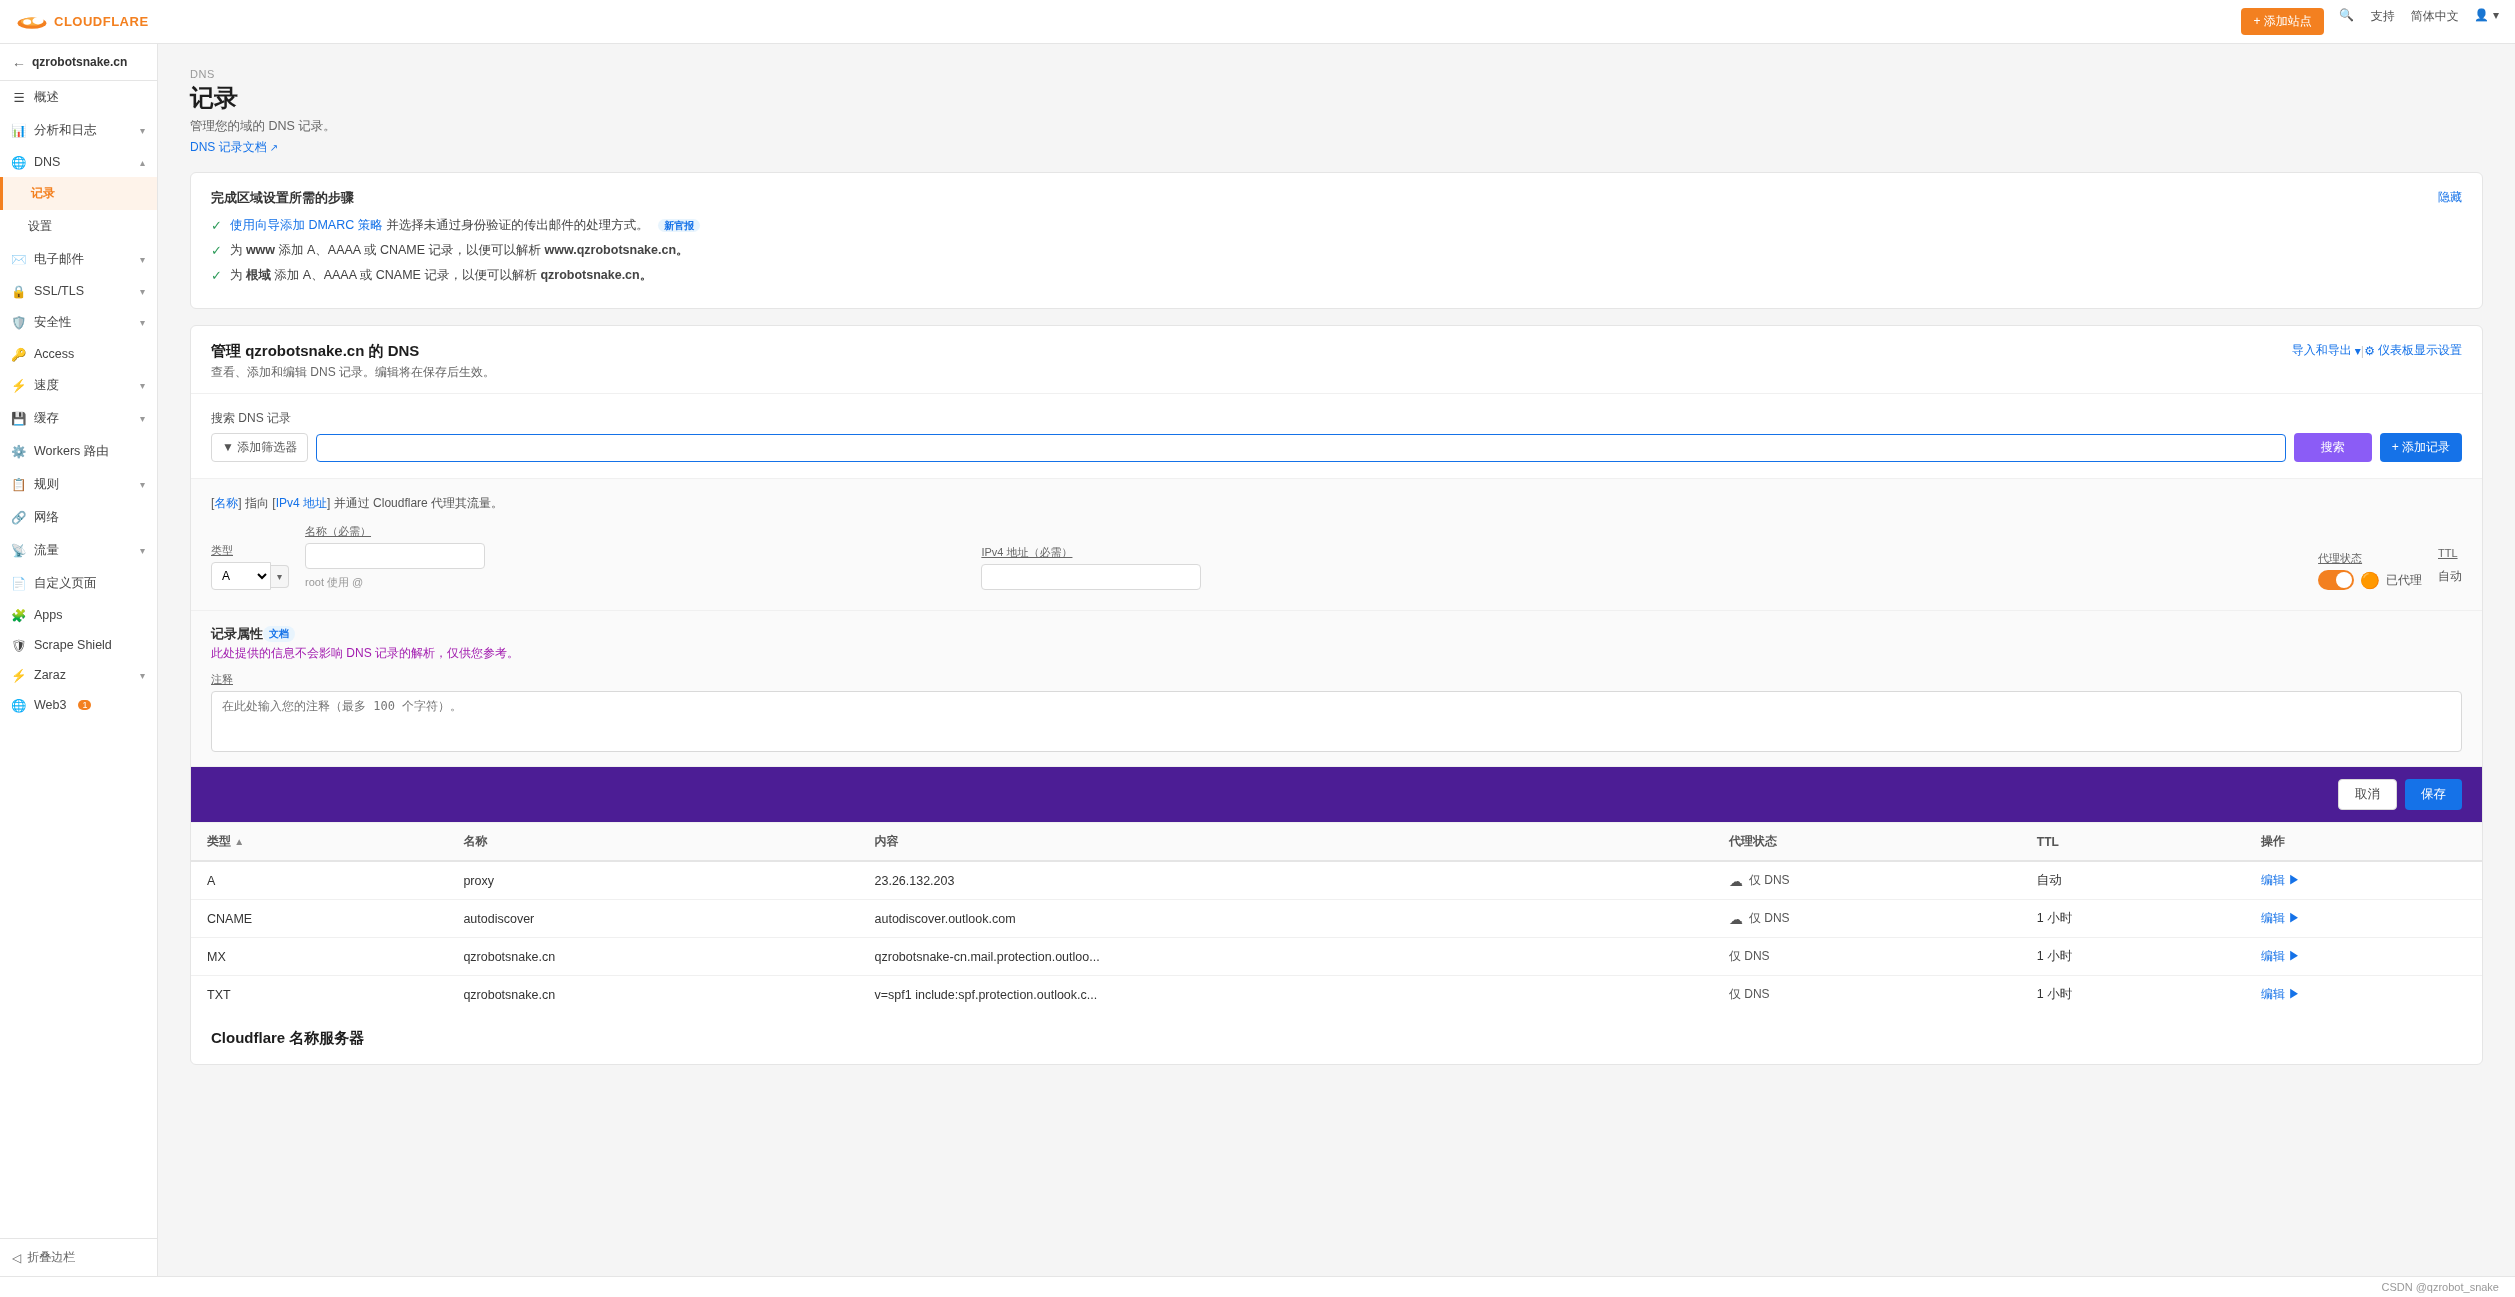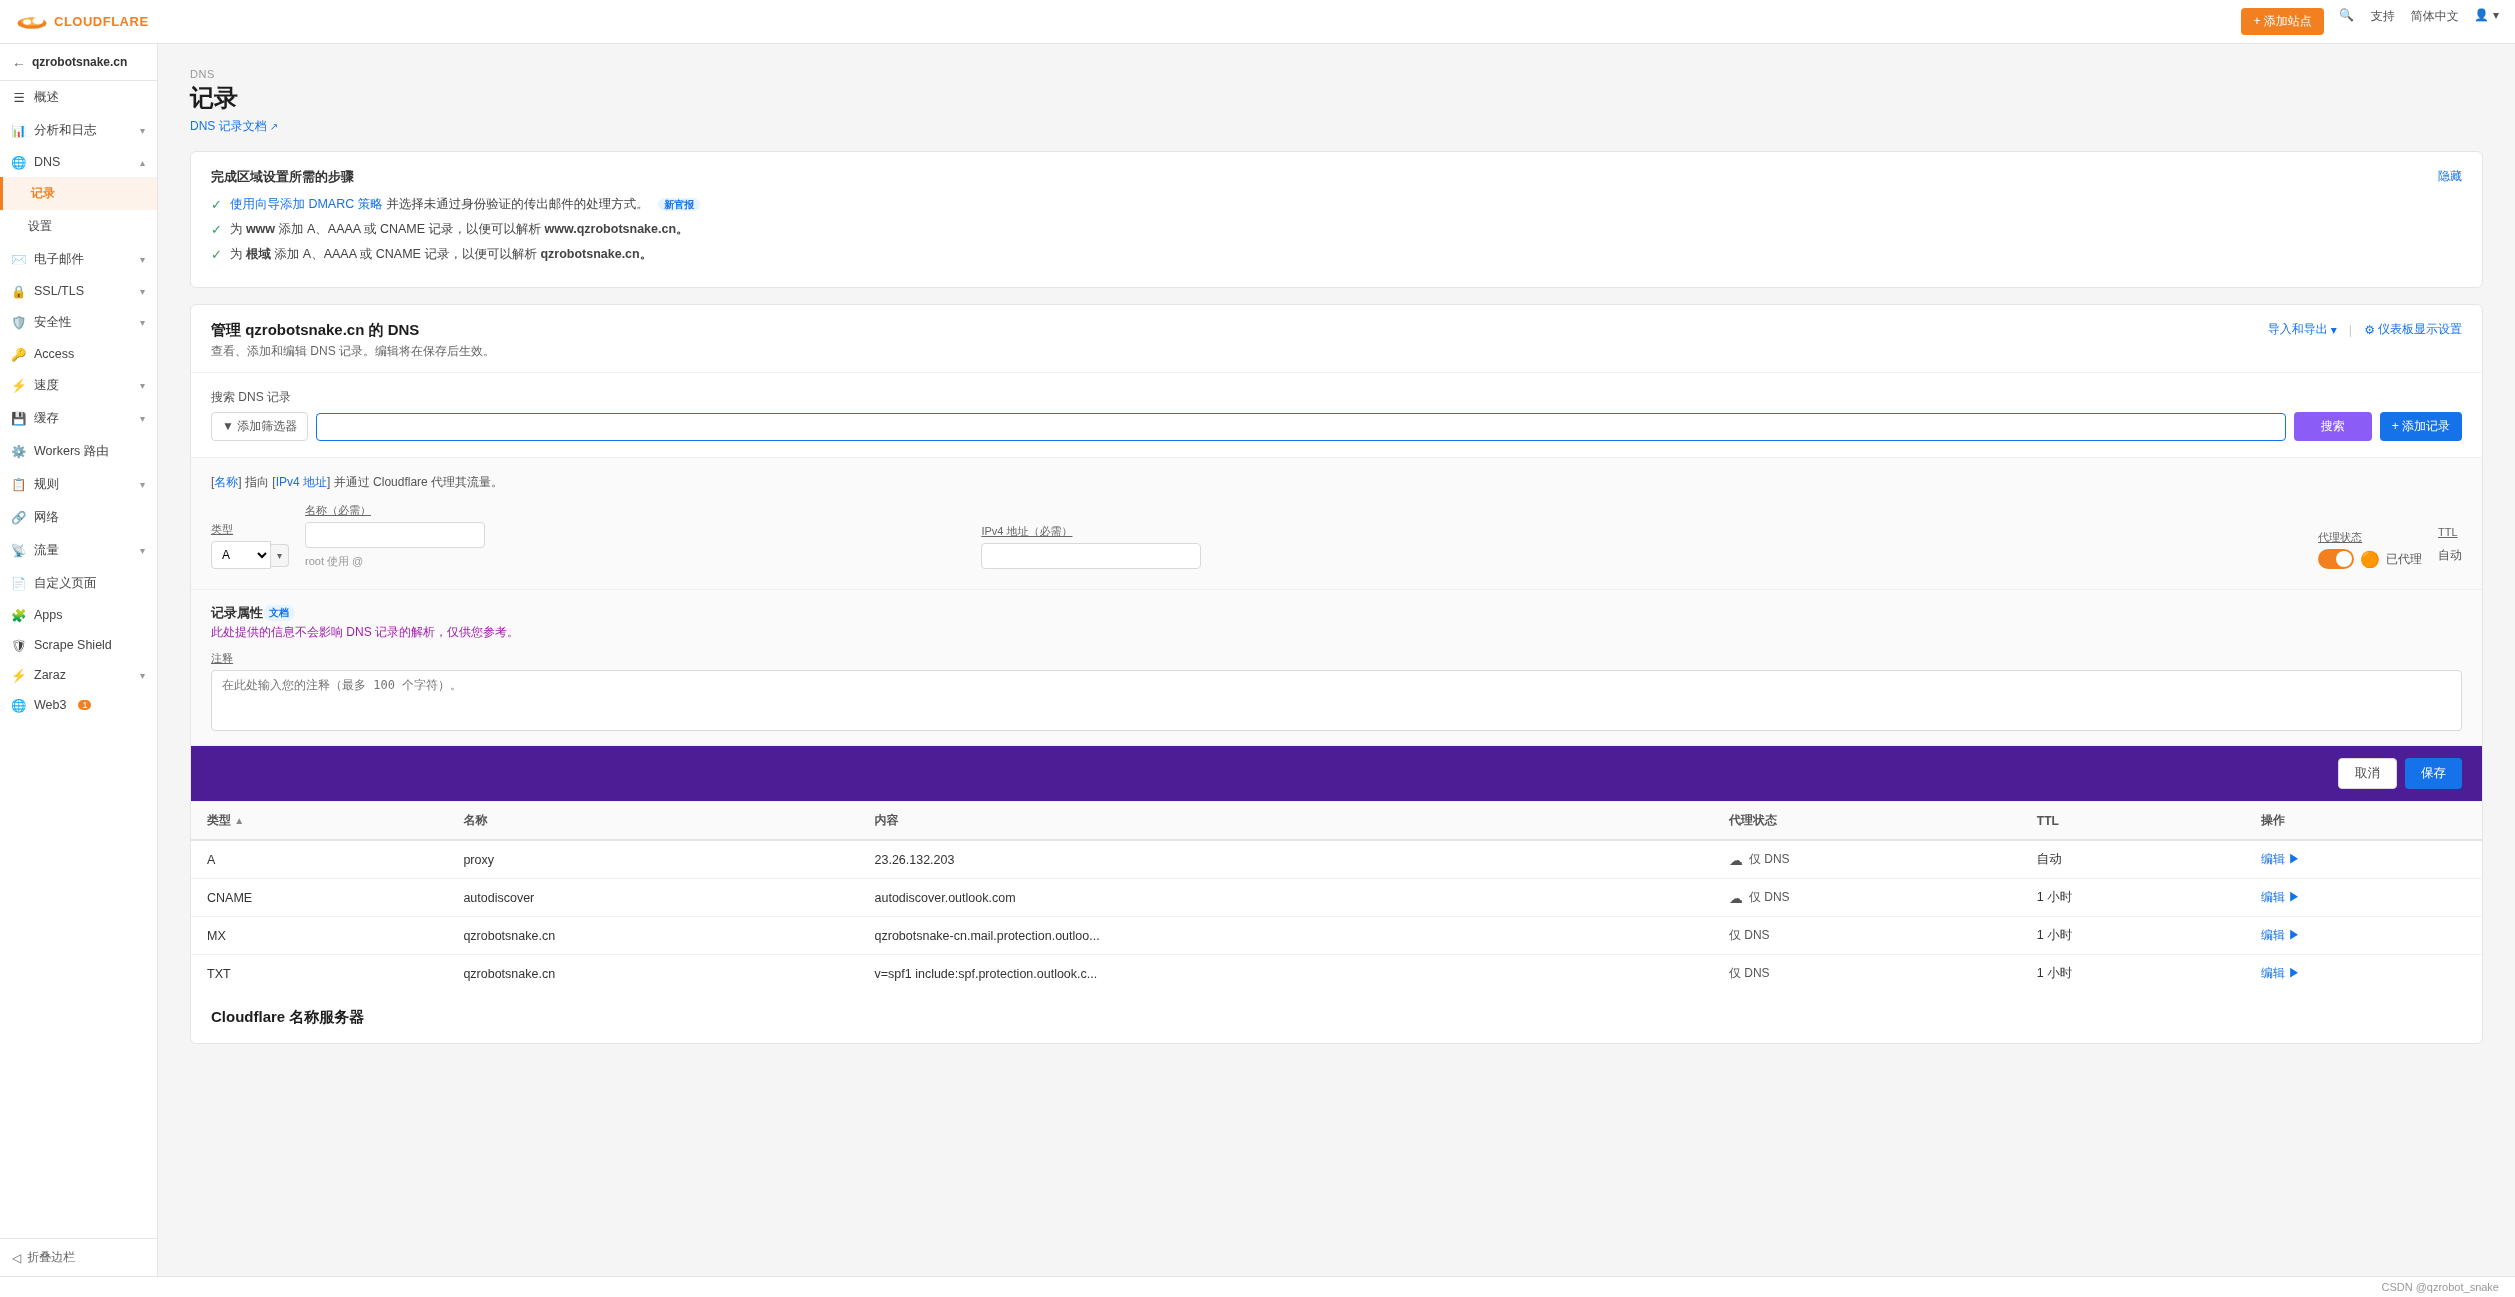--- a/index.html
+++ b/index.html
@@ -91,21 +91,21 @@
     .setup-step-check { color: #2e9c5a; font-size: 13px; flex-shrink: 0; margin-top: 1px; }
     .badge-new { background: #e8f4fd; color: #1572e8; font-size: 10px; padding: 1px 6px; border-radius: 10px; margin-left: 6px; font-weight: 600; }
     .highlight { color: #1572e8; cursor: pointer; }
     .bold { font-weight: 700; }
 
     
     .manage-card { padding: 0; }
     .manage-card-header { padding: 16px 20px 12px; border-bottom: 1px solid #f0f0f0; display: flex; justify-content: space-between; align-items: flex-start; }
     .manage-title { font-size: 15px; font-weight: 700; color: #1d1d1d; margin-bottom: 3px; }
     .manage-desc { font-size: 12px; color: #666; }
-    .manage-actions { display: flex; align-items: center; gap: 12px; }
+    .manage-actions { display: flex; align-items: center; }
     .manage-action-btn { font-size: 12px; color: #1572e8; cursor: pointer; display: flex; align-items: center; gap: 3px; }
     .divider-v { color: #ccc; }
 
     
     .search-area { padding: 16px 20px; border-bottom: 1px solid #f0f0f0; }
     .search-label { font-size: 12px; color: #555; margin-bottom: 6px; }
     .search-row { display: flex; gap: 8px; align-items: center; }
     .filter-btn { border: 1px solid #d9d9d9; background: #fff; border-radius: 4px; padding: 5px 10px; font-size: 12px; color: #555; cursor: pointer; display: flex; align-items: center; gap: 4px; }
     .search-input-wrap { flex: 1; position: relative; }
     .search-input { width: 100%; border: 1px solid #1572e8; border-radius: 4px; padding: 6px 10px; font-size: 12px; outline: none; }
@@ -294,20 +294,21 @@
       <span>◁</span>
       <span>折叠边栏</span>
     </div>
   </aside>
 
   <main class="main-content">
 
     <div style="margin-bottom: 16px;">
       <div class="page-label">DNS</div>
       <h1 class="page-title">记录</h1>
+      <p class="page-desc">管理您的域的 DNS 记录。</p>
       <span class="page-link">
         <span>DNS 记录文档</span>
         <span style="font-size:10px;">↗</span>
       </span>
     </div>
 
     <div class="card setup-card">
       <div class="setup-card-header">
         <span class="setup-card-title">完成区域设置所需的步骤</span>
         <span class="setup-card-link">隐藏</span>

